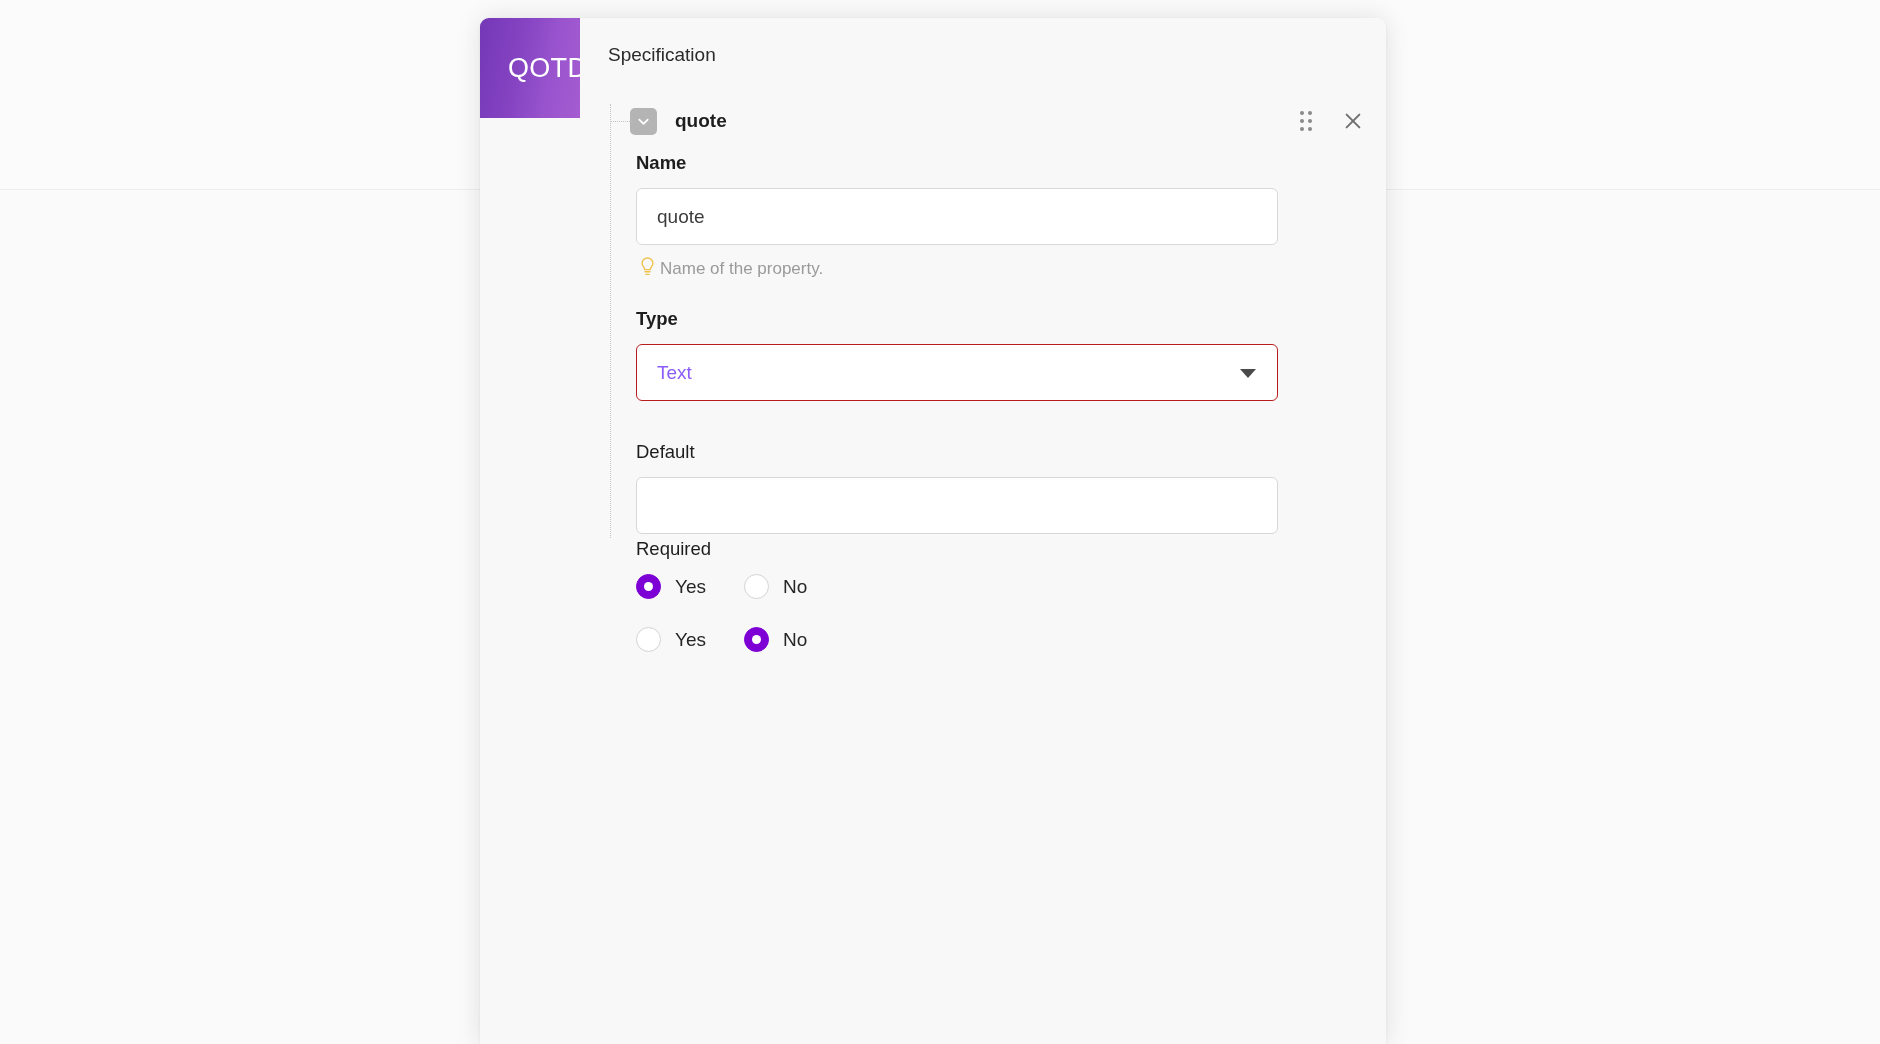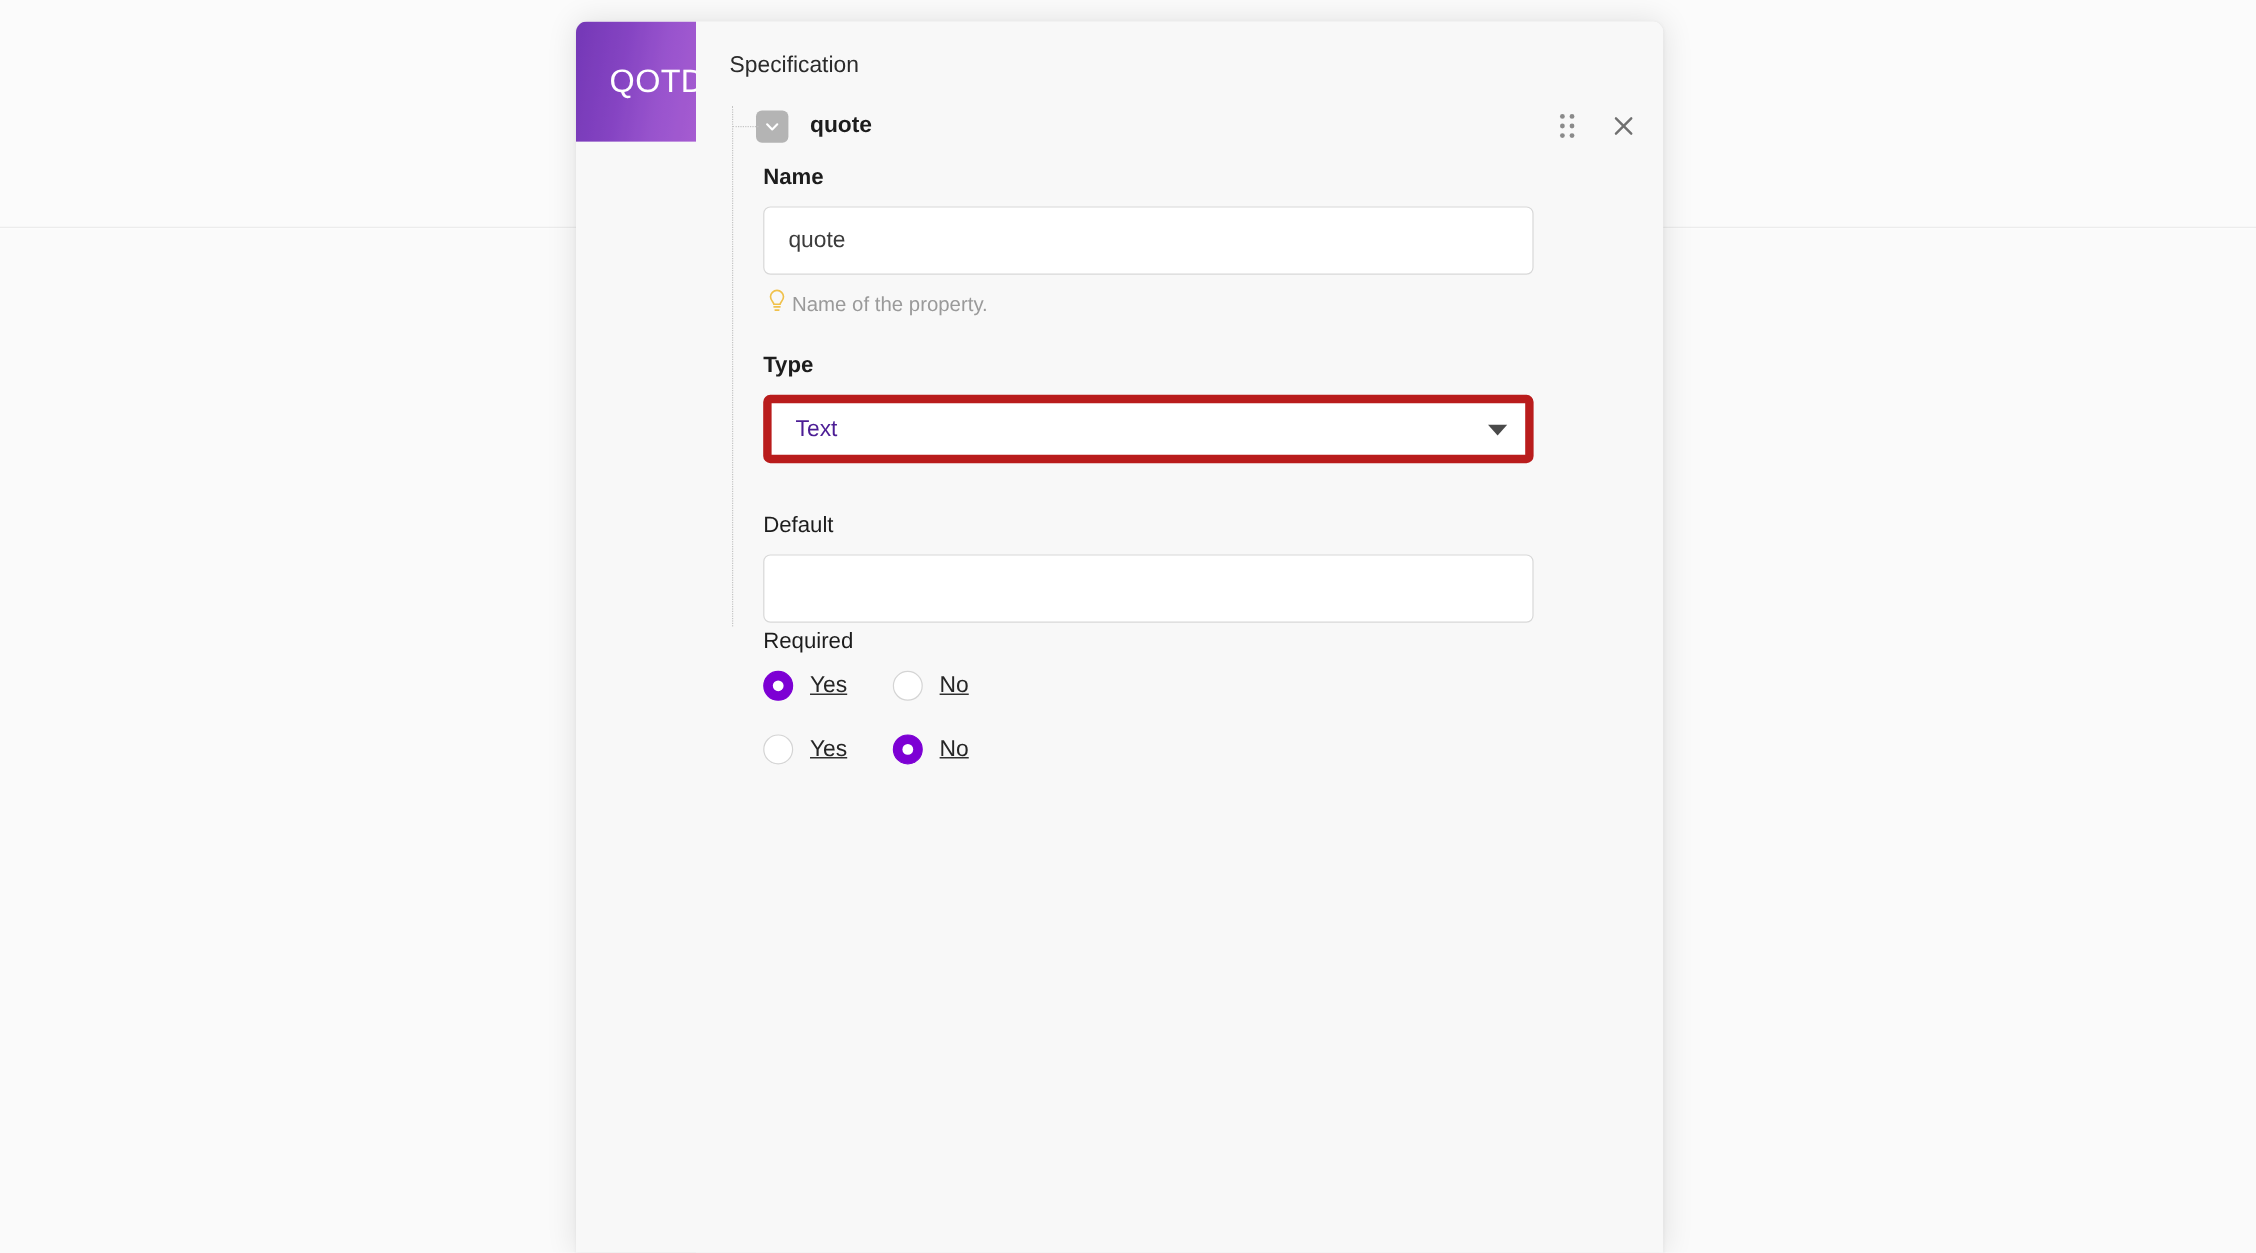--- a/index.html
+++ b/index.html
@@ -120,21 +120,21 @@
     background: #f8f8f8;
     padding: 26px 0 0 0;
     overflow: hidden;
     position: relative;
   }
 
   .section-label {
     font-size: 19px;
     color: #2b2b2b;
     padding-left: 28px;
-    margin-bottom: 22px;
+    margin-bottom: 38px;
     font-weight: 400;
   }
 
   
   .tree {
     position: relative;
     padding-left: 28px;
   }
   .tree-vline {
     position: absolute;
@@ -245,27 +245,27 @@
 
   .select-wrap {
     position: relative;
     width: 642px;
     height: 57px;
   }
   .select-box {
     width: 100%;
     height: 100%;
     background: #ffffff;
-    border: 7px solid #b91c1c;
+    border: 1px solid #b91c1c;
     border-radius: 6px;
     display: flex;
     align-items: center;
     padding: 0 20px;
     font-size: 19px;
-    color: #4c1d95;
+    color: #8b5cf6;
     cursor: pointer;
   }
   .select-caret {
     position: absolute;
     right: 22px;
     top: 50%;
     margin-top: -4px;
     width: 0; height: 0;
     border-left: 8px solid transparent;
     border-right: 8px solid transparent;
@@ -285,21 +285,20 @@
     font-size: 17px;
     color: #9a9a9a;
   }
 
   .radio-row {
     display: flex;
     align-items: center;
     gap: 38px;
     margin-top: 4px;
     margin-bottom: 28px;
-    text-decoration: underline;
   }
   .radio-opt {
     display: flex;
     align-items: center;
     gap: 14px;
     cursor: pointer;
   }
   .radio-mark {
     width: 25px; height: 25px;
     border-radius: 50%;

